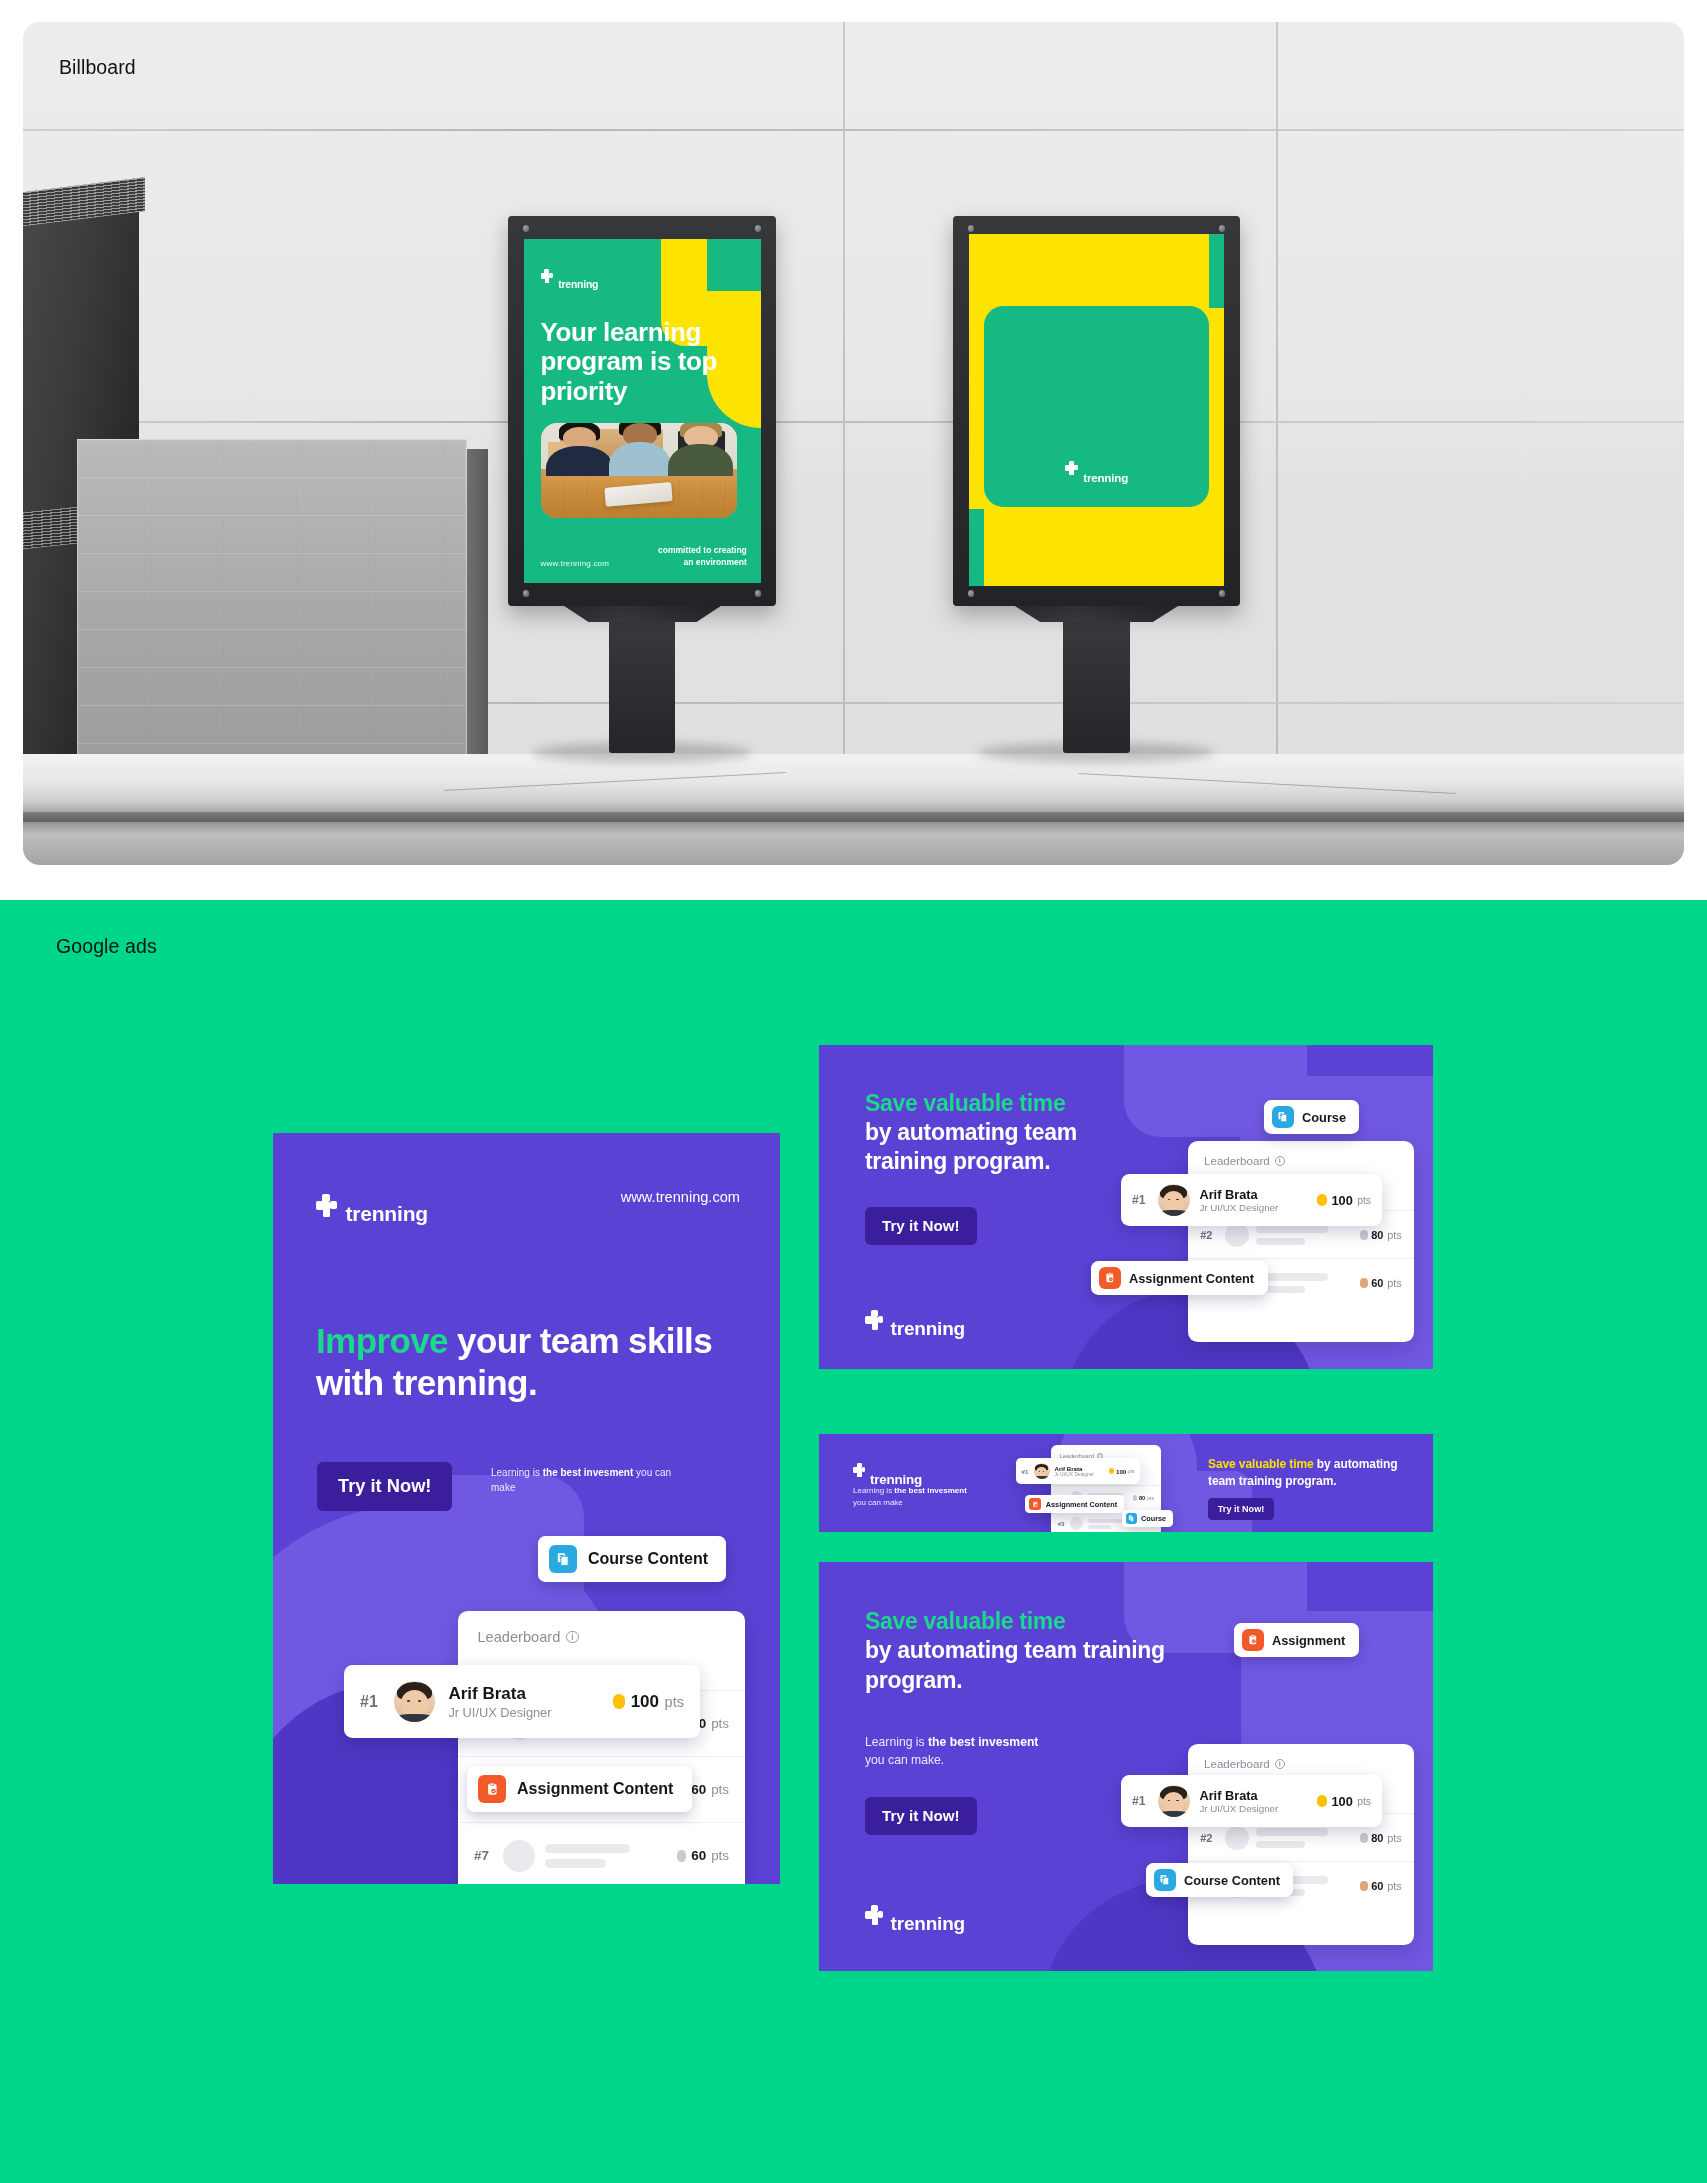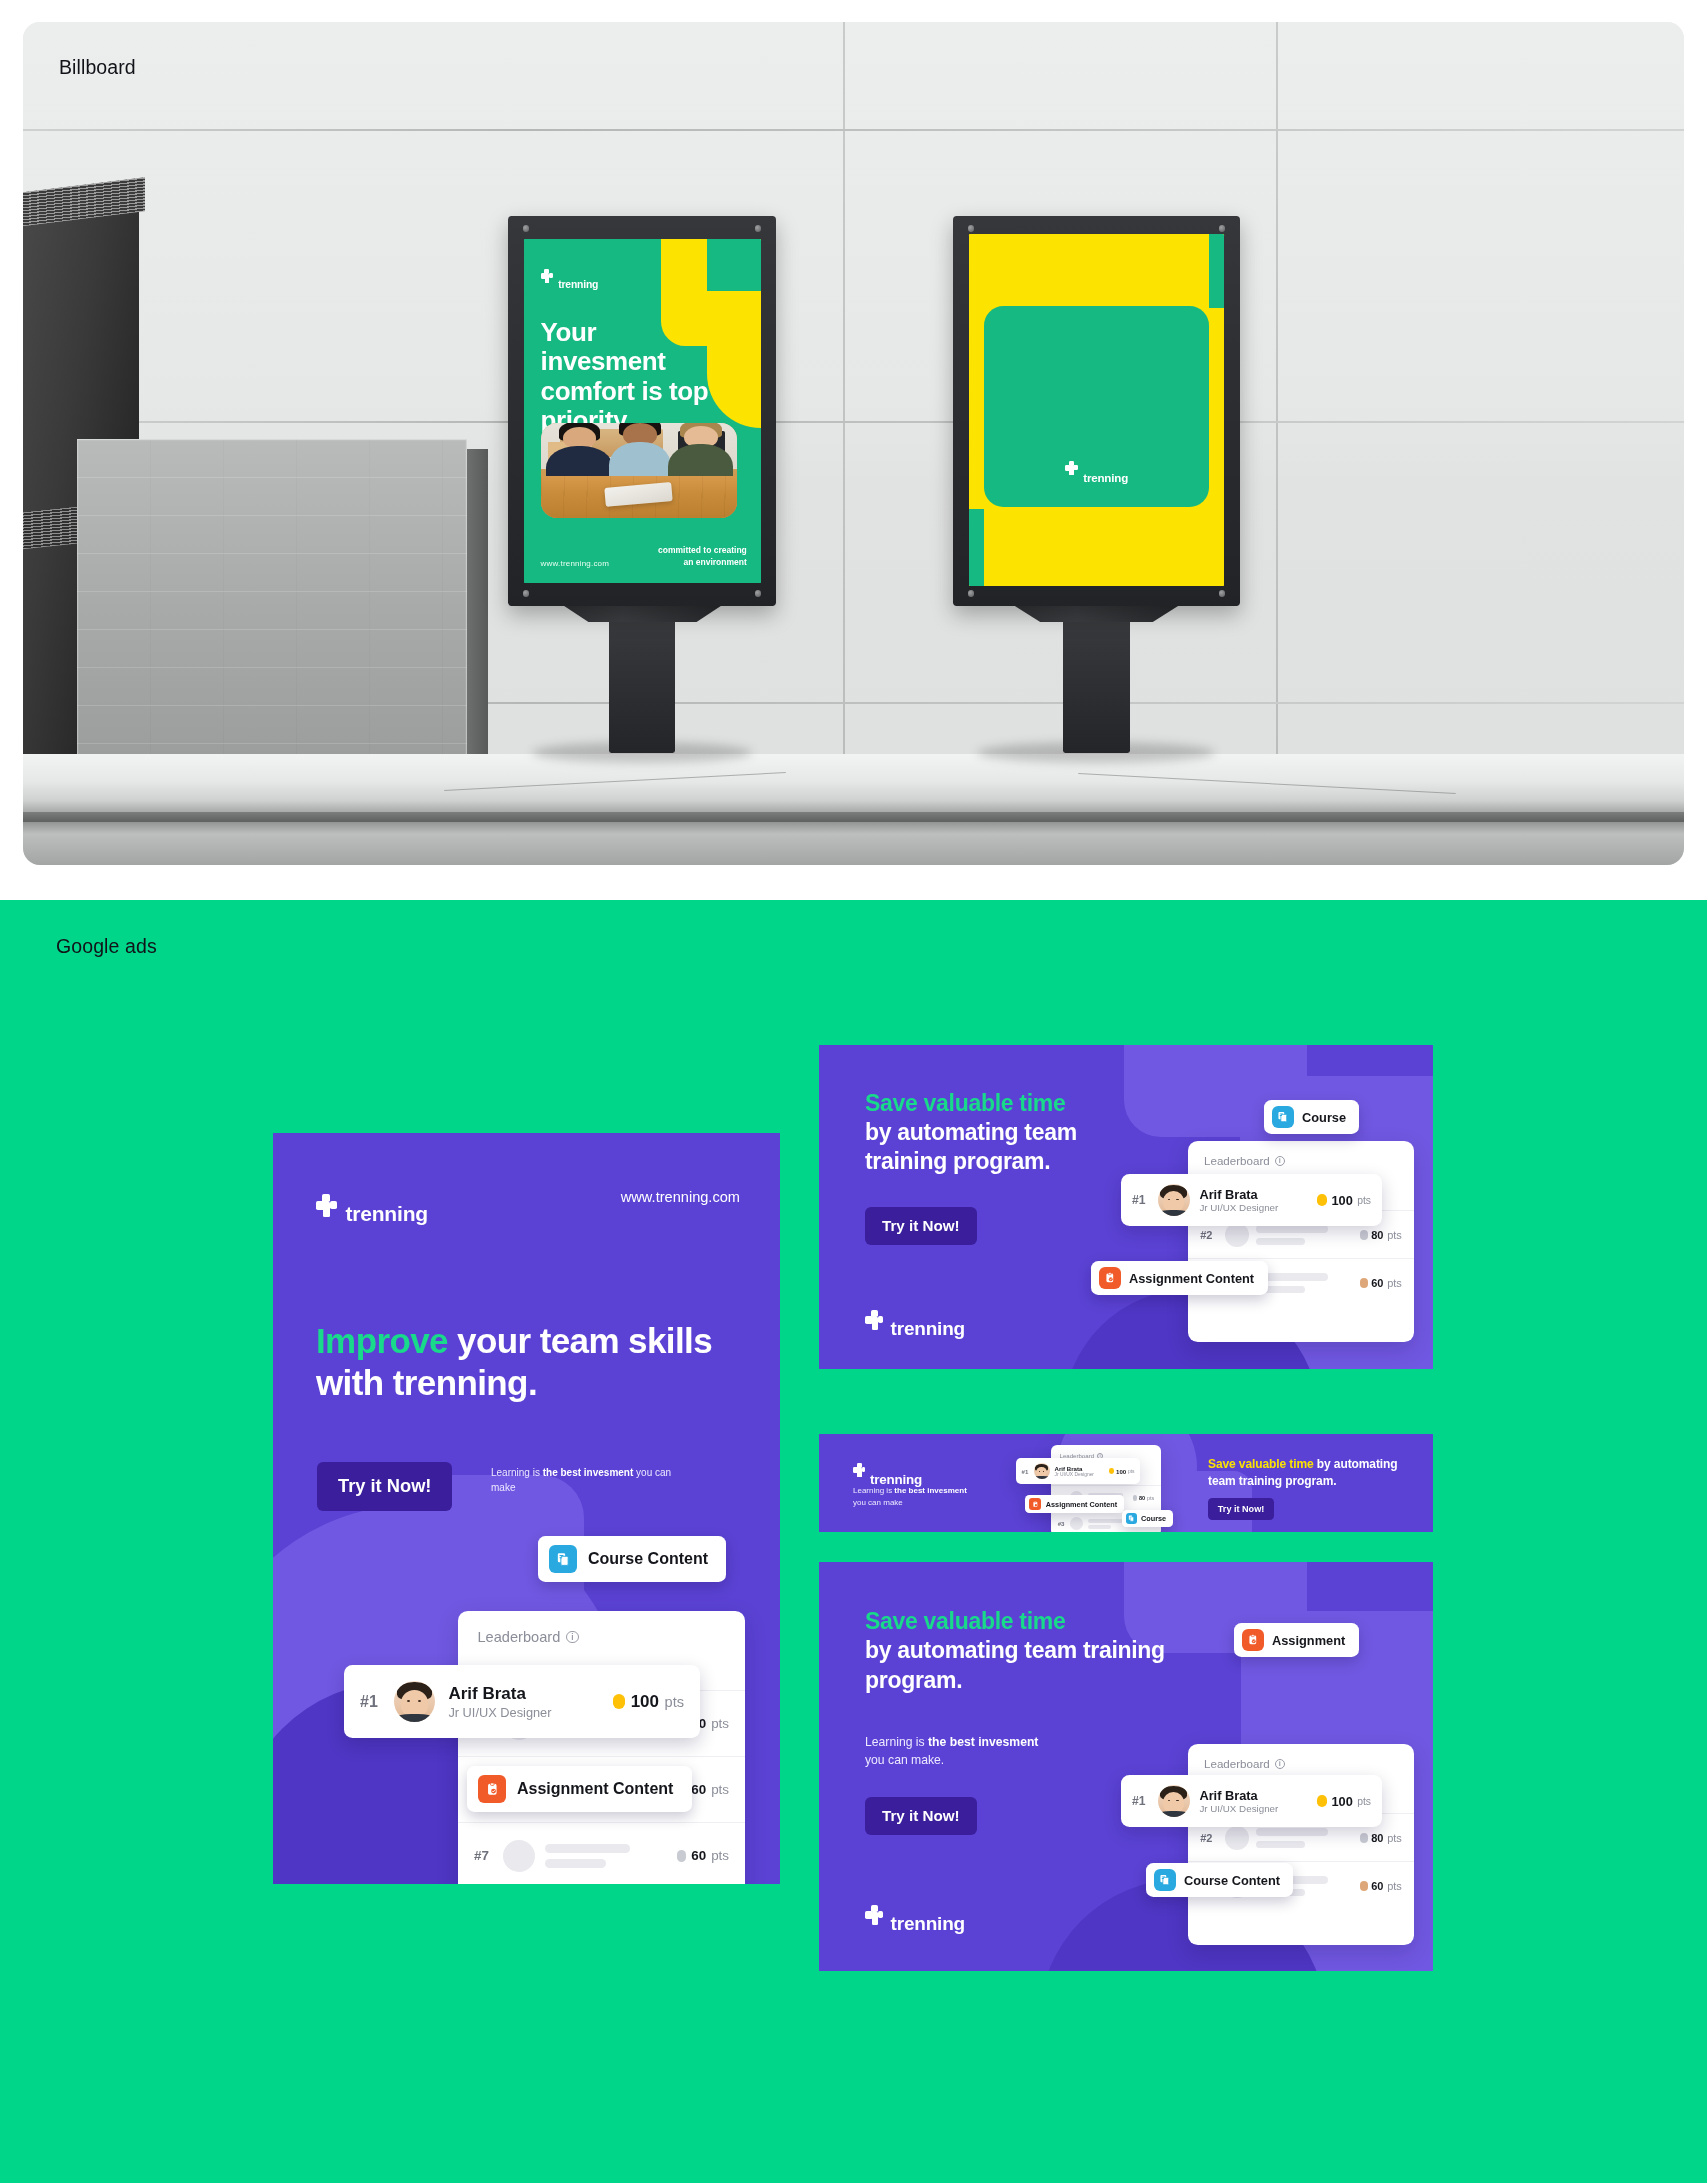--- a/index.html
+++ b/index.html
@@ -217,21 +217,21 @@
               <div class="pa-logo">
                 <span class="mark" style="width:12.8px;height:14px;">
                   <i style="left:0;top:4.3px;width:5.5px;height:5.5px;border-radius:1.2px;"></i>
                   <i style="left:3.7px;top:0;width:4.9px;height:4.9px;border-radius:1.2px;"></i>
                   <i style="left:4.3px;top:4.9px;width:4.3px;height:9.1px;border-radius:0.6px;"></i>
                   <i style="left:8.5px;top:4.3px;width:4.3px;height:4.9px;border-radius:1.2px;"></i>
                 </span>
                 <span class="wordmark" style="font-size:10.4px;">trenning</span>
               </div>
 
-              <div class="pa-head">Your invesment comfort is top priority</div>
+              <div class="pa-head">Your learning program is top priority</div>
 
               <div class="pa-img">
                 <div class="ph">
                   <div class="ph-shelf"></div>
                   <div class="ph-shelf2"></div>
                   <div class="ph-mon"></div>
 
                   <div class="person" style="left:3%; width:34%; height:78%;">
                     <div class="p-hair" style="left:18%; top:2%;  width:62%; height:27%; background:#171311;"></div>
                     <div class="p-head" style="left:24%; top:11%; width:50%; height:30%; background:#d9a87d;"></div>

